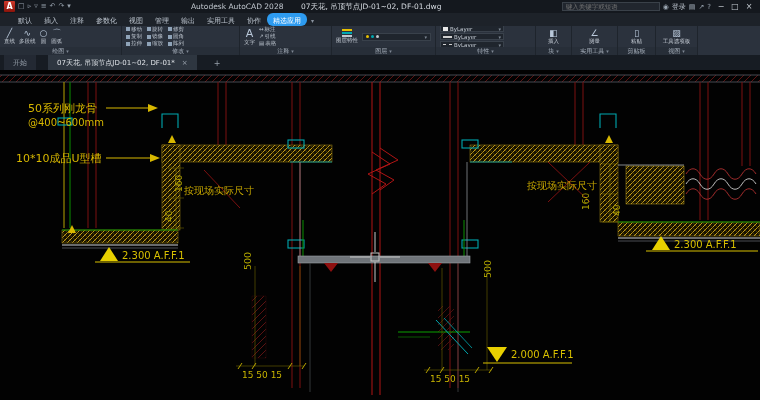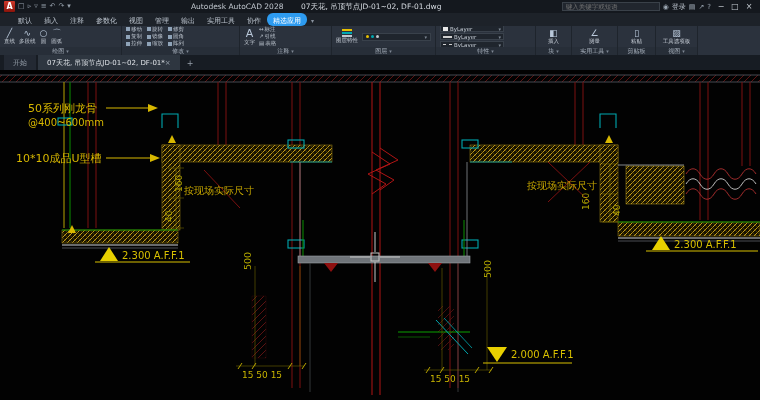--- a/index.html
+++ b/index.html
@@ -57,22 +57,22 @@
             height:8px; width:70px; padding:0 3px; }
   .dot { width:3px; height:3px; border-radius:50%; display:inline-block; }
   .layer-ico { display:flex; flex-direction:column; gap:1px; }
   .layer-ico i { width:10px; height:2px; display:block; }
   .rib-fill { flex:1; }
 
   
   .doctabs { height:15px; background:#171c23; display:flex; align-items:flex-end;
              padding-left:4px; flex:0 0 auto; }
   .dtab { font-size:7px; padding:3px 9px 2px; background:#232933; color:#98a1ac;
-          margin-right:2px; white-space:nowrap; }
-  .dtab.active { background:#2e3640; color:#dde1e6; display:flex; gap:0; align-items:center; }
+          margin-right:12px; white-space:nowrap; }
+  .dtab.active { background:#2e3640; color:#dde1e6; display:flex; gap:7px; align-items:center; }
   .dtab.active .x { color:#98a1ac; }
   .newtab { font-size:8px; color:#98a1ac; padding:2px 5px; }
 
   
   .canvas { flex:1; background:#020202; position:relative; }
   svg { display:block; }
   svg text { font-family:"DejaVu Sans", sans-serif; }
 </style>
 </head>
 <body>

